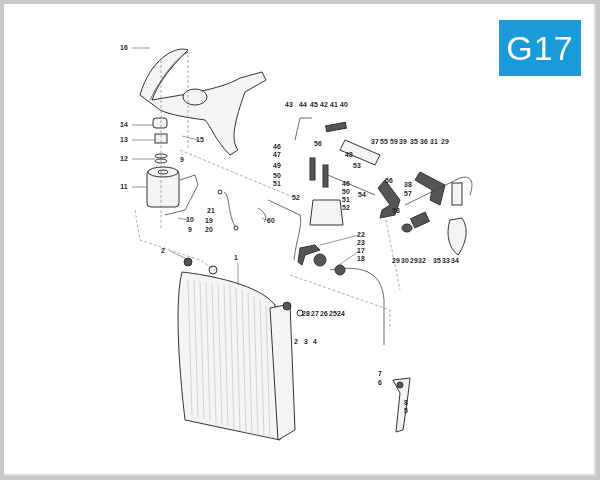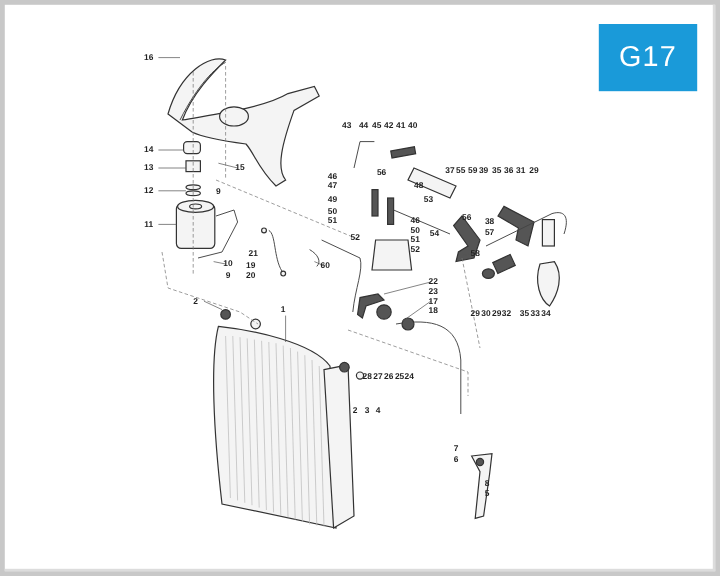--- a/index.html
+++ b/index.html
@@ -1,18 +1,18 @@
 <!DOCTYPE html>
 <html><head>
 <meta charset="utf-8">
 <style>
   html, body { margin:0; padding:0; }
   body { width:600px; height:480px; background:#c8c8c8; font-family:"Liberation Sans", sans-serif; position:relative; overflow:hidden; }
   .frame { position:absolute; left:4px; top:4px; width:590px; height:470px; background:#ffffff; border-right:2px solid #dcdcdc; border-bottom:2px solid #dcdcdc; }
-  .badge { position:absolute; left:499px; top:20px; width:82px; height:56px; background:#1a9ad9; color:#fff; display:flex; align-items:center; justify-content:center; font-size:24px; letter-spacing:1px; }
+  .badge { position:absolute; left:499px; top:20px; width:82px; height:56px; background:#1a9ad9; color:#fff; display:flex; align-items:center; justify-content:center; font-size:34px; letter-spacing:1px; }
   svg.diagram { position:absolute; left:0; top:0; }
   .lbl { font-family:"Liberation Sans", sans-serif; font-size:7px; font-weight:bold; fill:#222; }
   .lead { stroke:#555; stroke-width:0.6; fill:none; }
   .dash { stroke:#777; stroke-width:0.6; fill:none; stroke-dasharray:3 2; }
   .part { stroke:#333; stroke-width:1; fill:#f4f4f4; }
   .hose { stroke:#333; stroke-width:1; fill:#555; }
   .thin { stroke:#444; stroke-width:0.8; fill:none; }
 </style>
 </head>
 <body>

